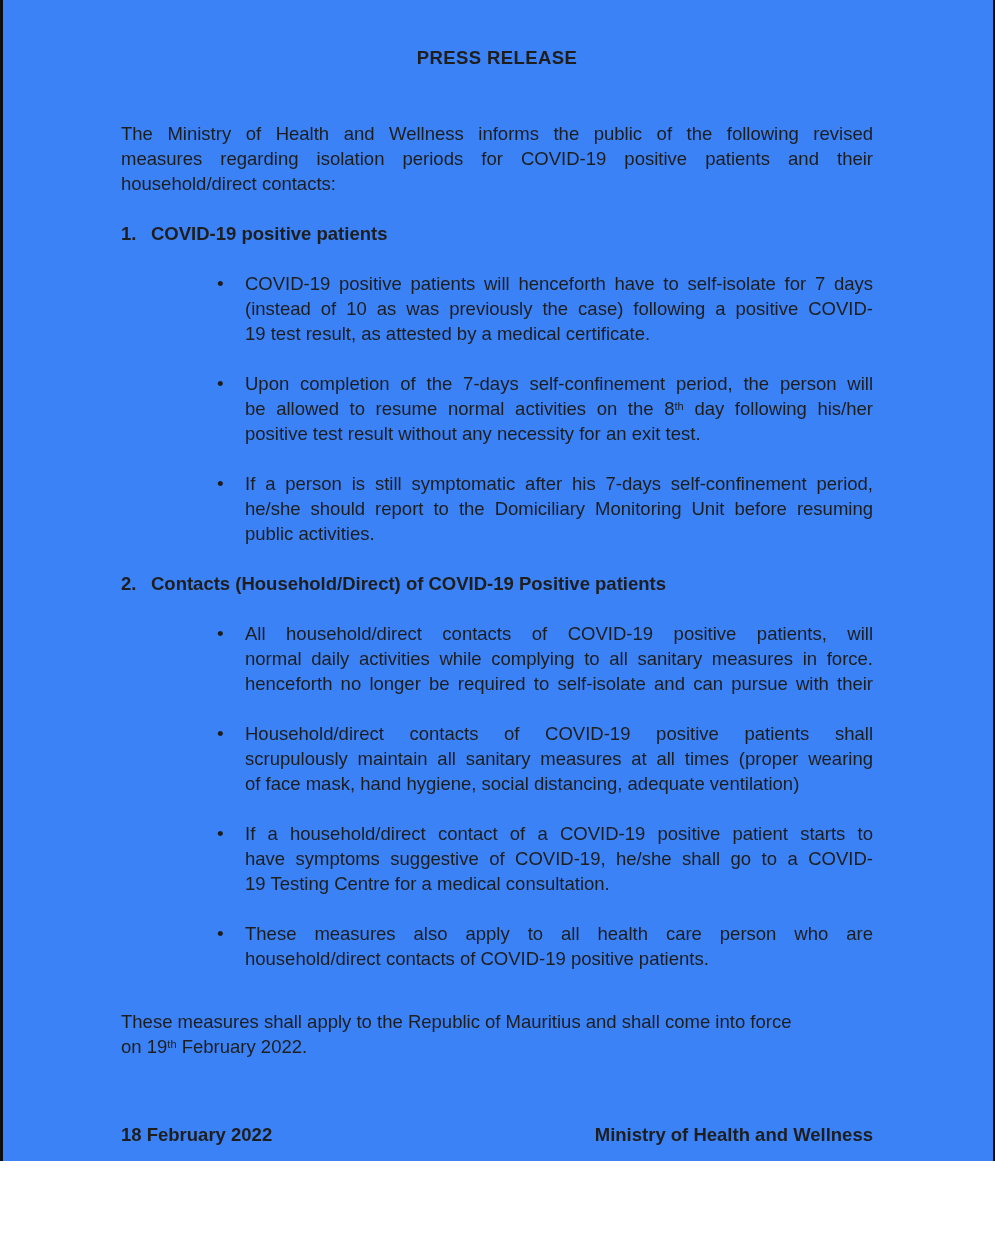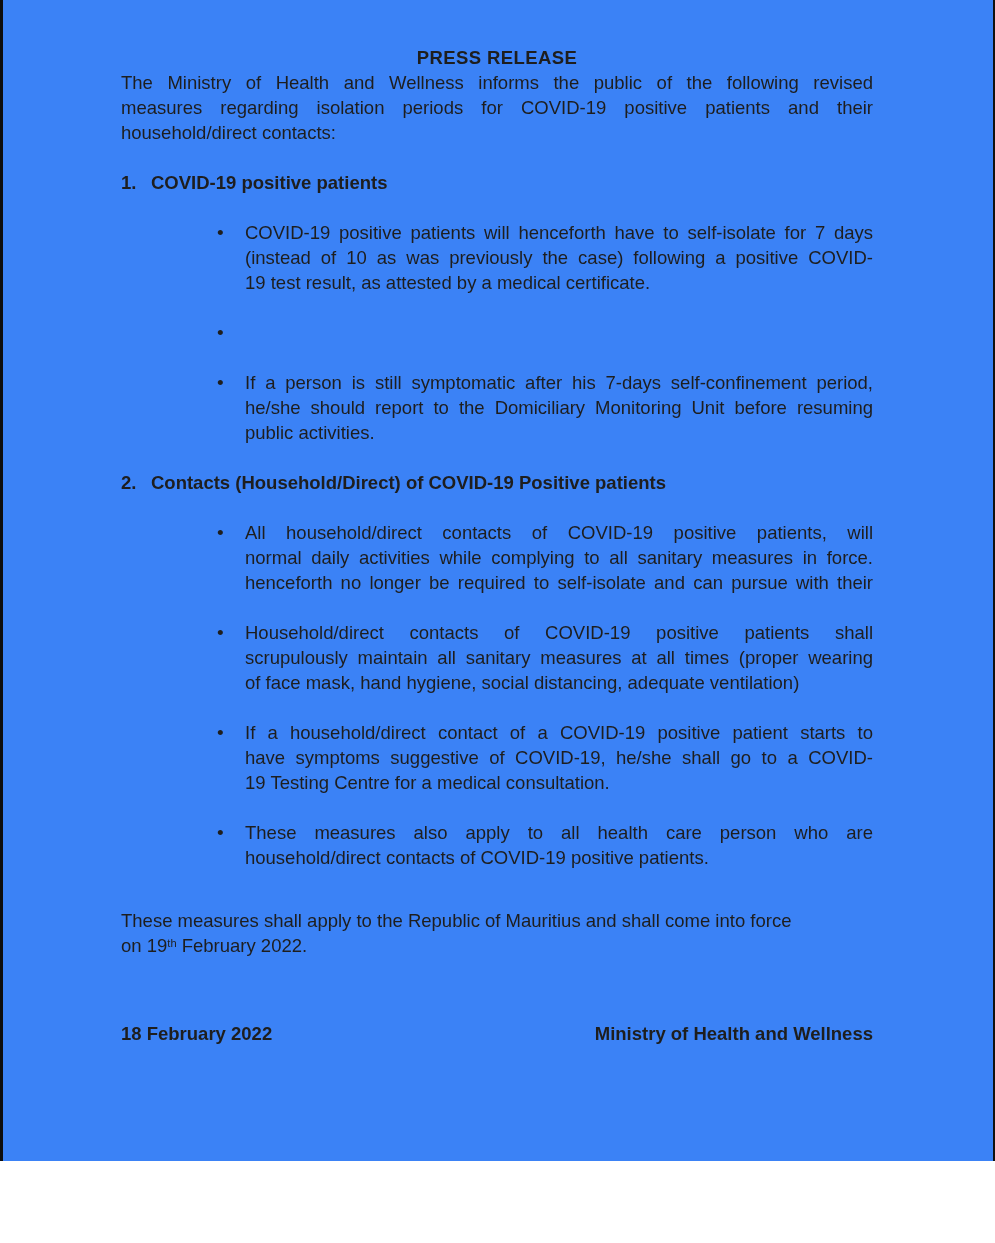--- a/index.html
+++ b/index.html
@@ -18,21 +18,21 @@
     overflow: hidden;
   }
   .content { padding: 45px 120px 0 118px; }
 
   .title {
     text-align: center;
     font-weight: bold;
     letter-spacing: 0.4px;
   }
 
-  .para.intro   { }
+  .para.intro   { margin-top: 51px; }
   .para.closing { margin-top: 38px; }
 
   .heading {
     margin-top: 25px;
     display: flex;
     font-weight: bold;
   }
   .heading .num { width: 30px; flex: 0 0 30px; }
 
   .bullet {
@@ -90,20 +90,25 @@
       <span class="dot">•</span>
       <div class="btext">
           <div class="line fill">COVID-19 positive patients will henceforth have to self-isolate for 7 days</div>
           <div class="line fill">(instead of 10 as was previously the case) following a positive COVID-</div>
           <div class="line">19 test result, as attested by a medical certificate.</div>
         </div>
     </div>
 
     <div class="bullet">
       <span class="dot">•</span>
+      <div class="btext">
+          <div class="line fill">Upon completion of the 7-days self-confinement period, the person will</div>
+          <div class="line fill">be allowed to resume normal activities on the 8<sup>th</sup> day following his/her</div>
+          <div class="line">positive test result without any necessity for an exit test.</div>
+        </div>
     </div>
 
     <div class="bullet">
       <span class="dot">•</span>
       <div class="btext">
           <div class="line fill">If a person is still symptomatic after his 7-days self-confinement period,</div>
           <div class="line fill">he/she should report to the Domiciliary Monitoring Unit before resuming</div>
           <div class="line">public activities.</div>
         </div>
     </div>

